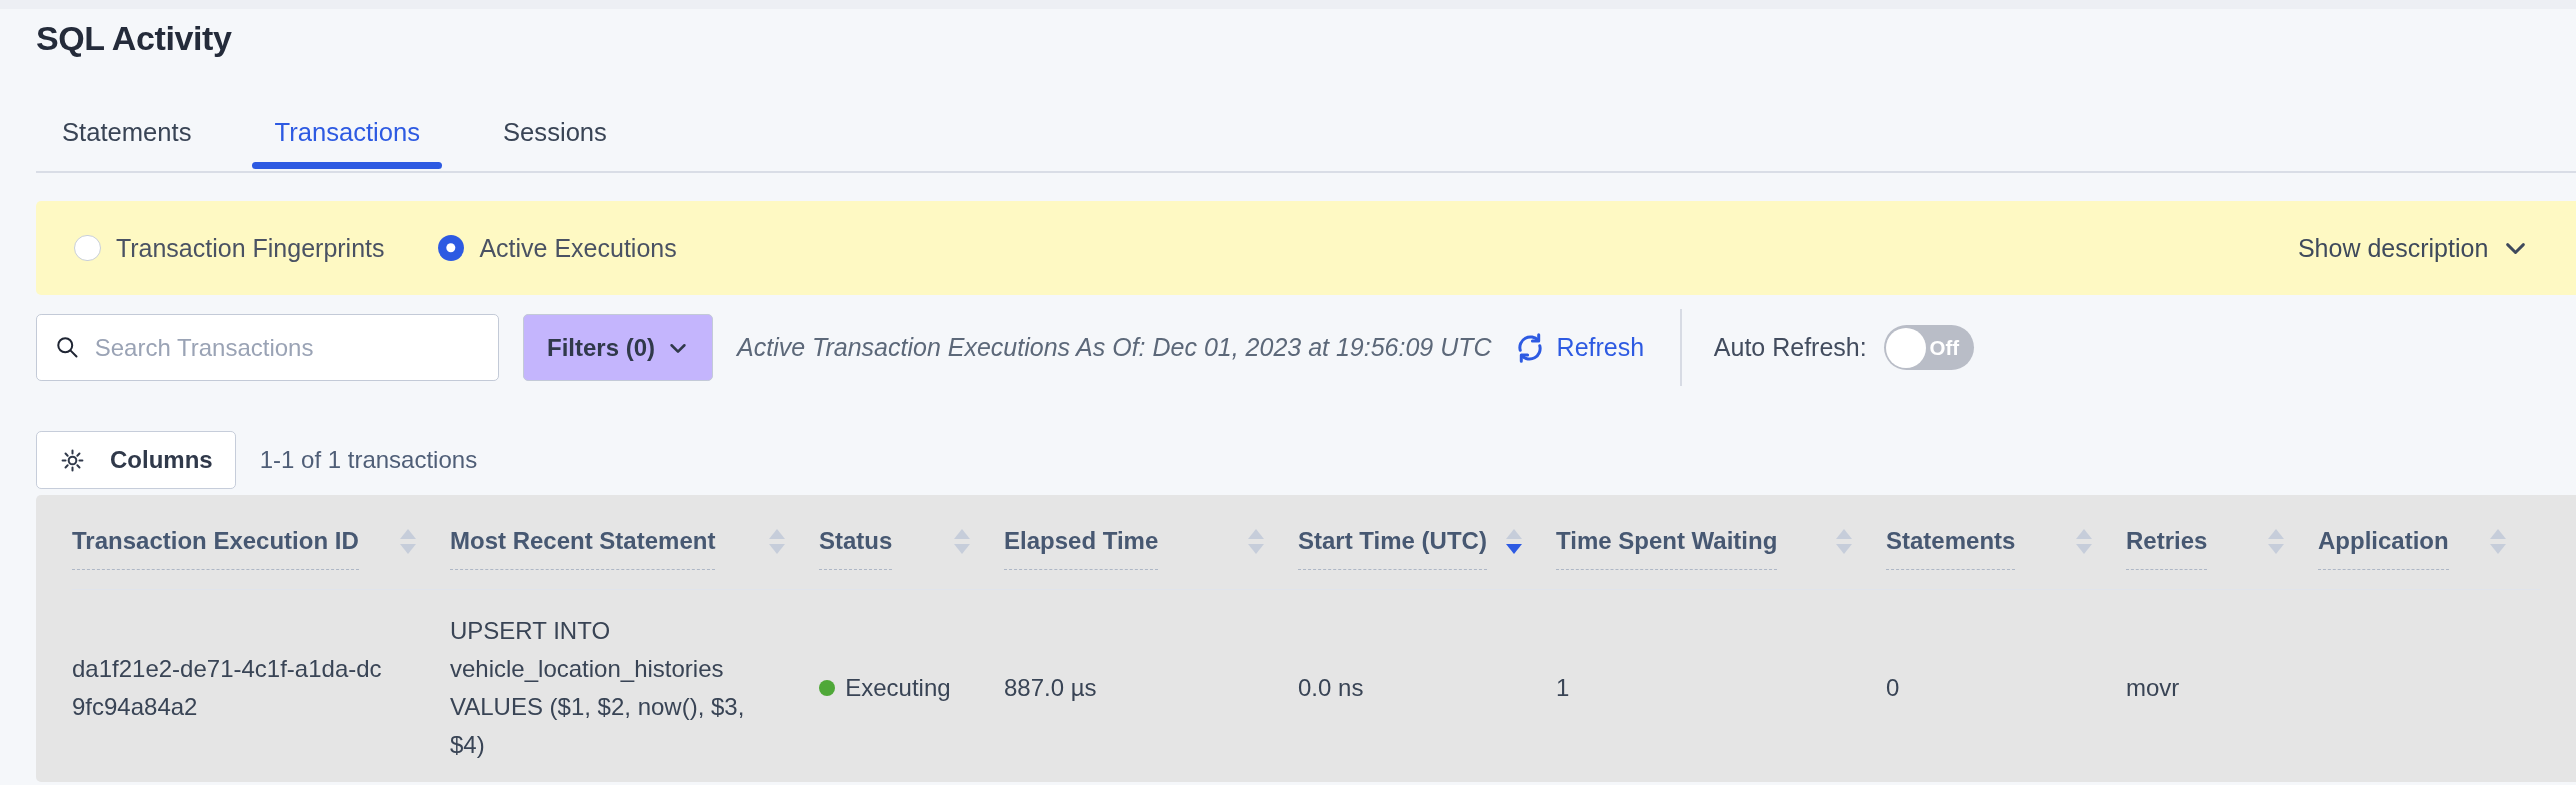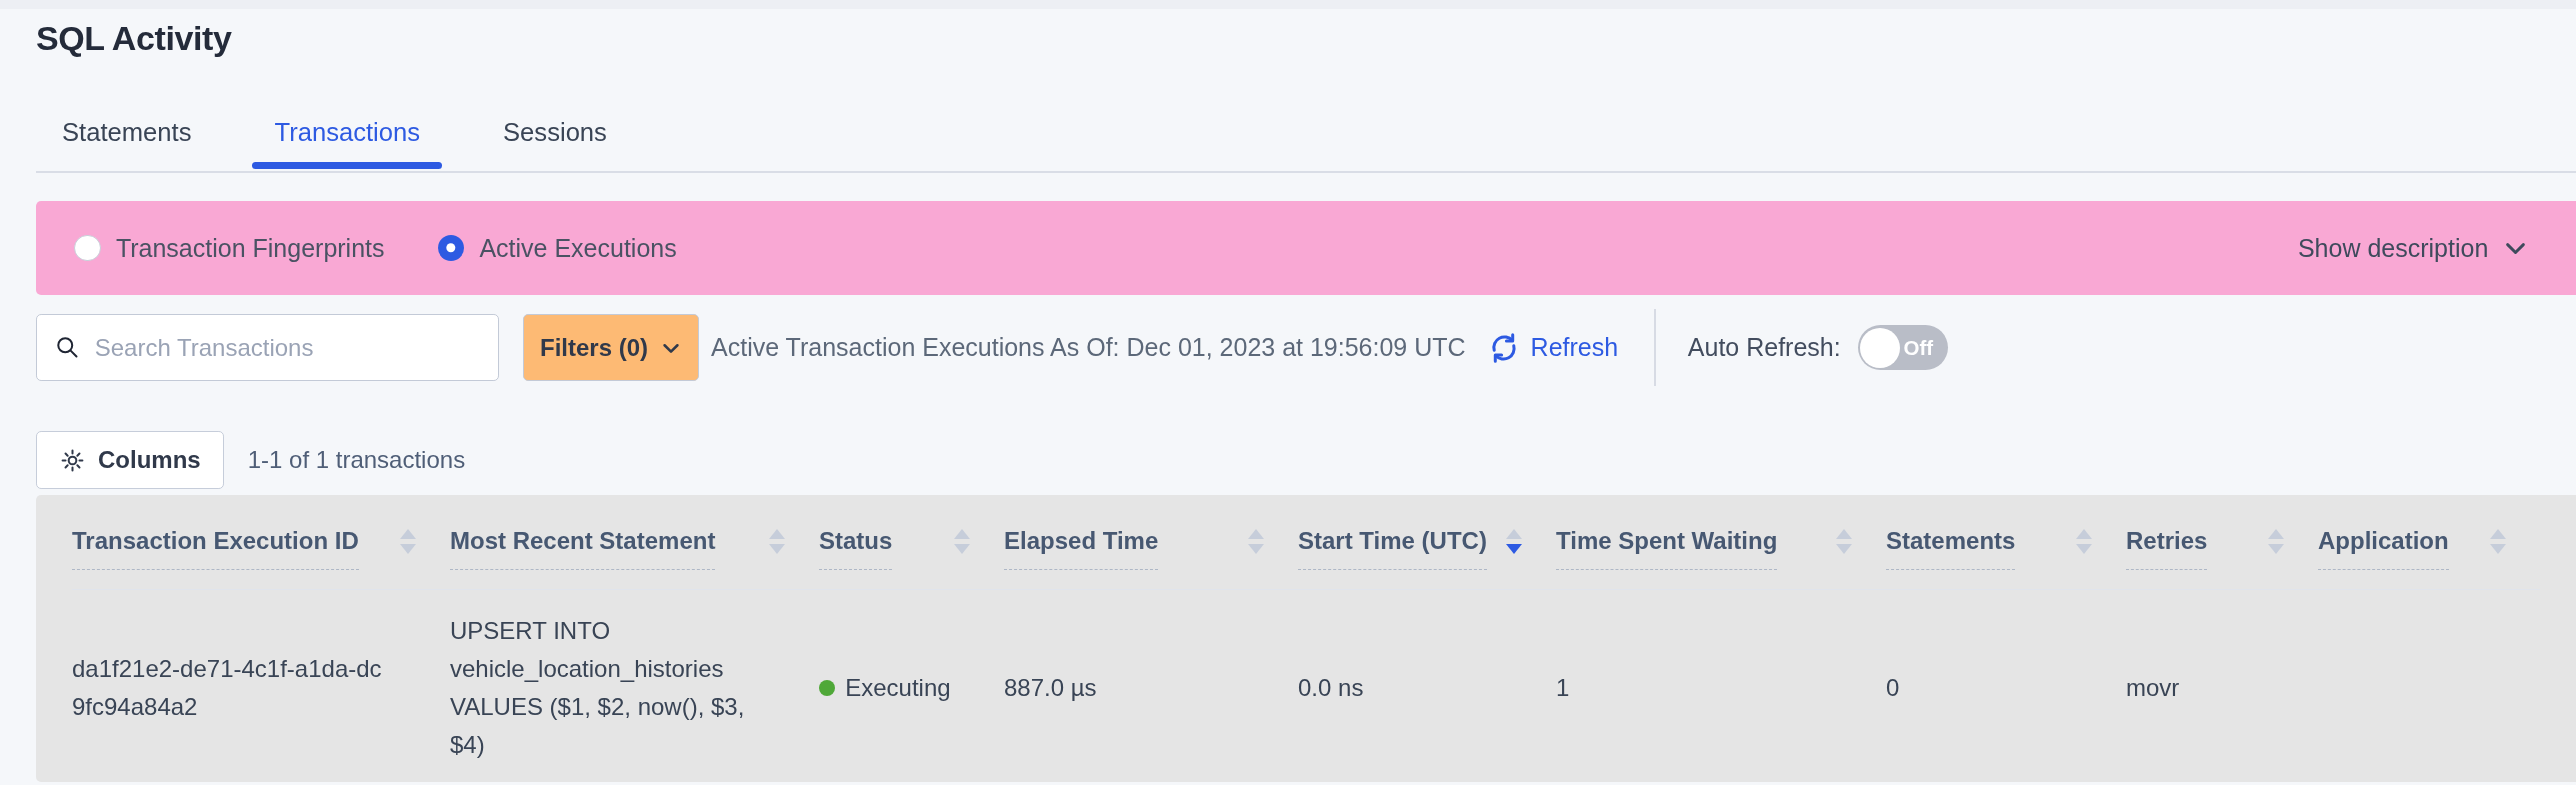--- a/index.html
+++ b/index.html
@@ -25,21 +25,21 @@
   .tab.active { color:#2d5ae2; font-weight:500; }
   .tab.active .tab-underline {
     position:absolute; left:-22px; right:-22px; bottom:12px; height:6.8px;
     background:#2d5ae2; border-radius:4.3px;
   }
   .tabs-divider { position:absolute; top:171px; left:36px; right:0; height:1.7px; background:#d9dde6; }
 
   
   .mode-card {
     position:absolute; top:201px; left:36px; right:0; height:94px;
-    background:#f9a8d4; border-radius:5.1px 0 0 5.1px;
+    background:#fef9c3; border-radius:5.1px 0 0 5.1px;
     display:flex; align-items:center; padding-left:38px;
   }
   .radio-option { display:flex; align-items:center; margin-right:53px; cursor:pointer; }
   .radio-circle {
     width:26.5px; height:26.5px; border-radius:50%; background:#fff;
     border:1.7px solid #c9cfd9; margin-right:15.4px; flex:0 0 auto;
   }
   .radio-circle.selected { border:none; background:#2d5ae2; position:relative; }
   .radio-circle.selected::after {
     content:""; position:absolute; left:50%; top:50%; width:9.4px; height:9.4px;
@@ -60,26 +60,26 @@
   .search-box {
     width:463px; height:67px; background:#fff; border:1.7px solid #c3cad7;
     border-radius:5.1px; display:flex; align-items:center; padding:0 17px;
   }
   .search-box input {
     border:none; outline:none; flex:1; font-size:24px; color:#394455;
     font-family:inherit; margin-left:13.7px; background:transparent;
   }
   .search-box input::placeholder { color:#9aa3b5; }
   .filters-btn {
-    margin-left:24px; height:67px; padding:0 16px; background:#fdba74;
+    margin-left:24px; height:67px; padding:0 23px; background:#c4b5fd;
     border:1.7px solid #c3cad7; border-radius:5.1px; display:flex; align-items:center;
     gap:12px; cursor:pointer;
   }
   .filters-btn .label { font-size:24px; font-weight:700; color:#30394a; }
-  .as-of-text { margin-left:12px; font-size:25px; color:#5c6879; }
+  .as-of-text { margin-left:24px; font-size:25px; color:#5c6879;font-style:italic; }
   .refresh { margin-left:20.5px; display:flex; align-items:center; gap:8.5px; cursor:pointer; }
   .refresh .label { font-size:25px; color:#2d5ae2; }
   .v-divider { width:1.7px; height:77px; background:#d7dbe4; margin-left:36px; align-self:center; }
   .auto-refresh-label { margin-left:32px; font-size:25px; color:#424c5e; }
   .toggle {
     margin-left:17px; width:90px; height:45px; border-radius:23px; background:#b9bdc7;
     position:relative; cursor:pointer;
   }
   .toggle .knob {
     position:absolute; left:2.6px; top:2.6px; width:40px; height:40px;
@@ -87,21 +87,21 @@
   }
   .toggle .state {
     position:absolute; right:14.5px; top:50%; transform:translateY(-50%);
     color:#fff; font-size:20.5px; font-weight:700;
   }
 
   
   .results-bar { position:absolute; top:431px; left:36px; display:flex; align-items:center; }
   .columns-btn {
     height:58px; padding:8px 22px; background:#fff; border:1.7px solid #c6cdda;
-    border-radius:5.1px; display:flex; align-items:center; gap:12px; cursor:pointer;
+    border-radius:5.1px; display:flex; align-items:center; gap:24px; cursor:pointer;
   }
   .columns-btn .label { font-size:24px; font-weight:700; color:#30394a; }
   .count-text { margin-left:24px; font-size:24px; color:#4f5e77; }
 
   
   .table-card {
     position:absolute; top:495px; left:36px; right:0; height:287px;
     background:#e5e5e5; border-radius:5.1px 0 0 5.1px; padding:0 36px; overflow:hidden;
   }
   .grid-head, .grid-row {

